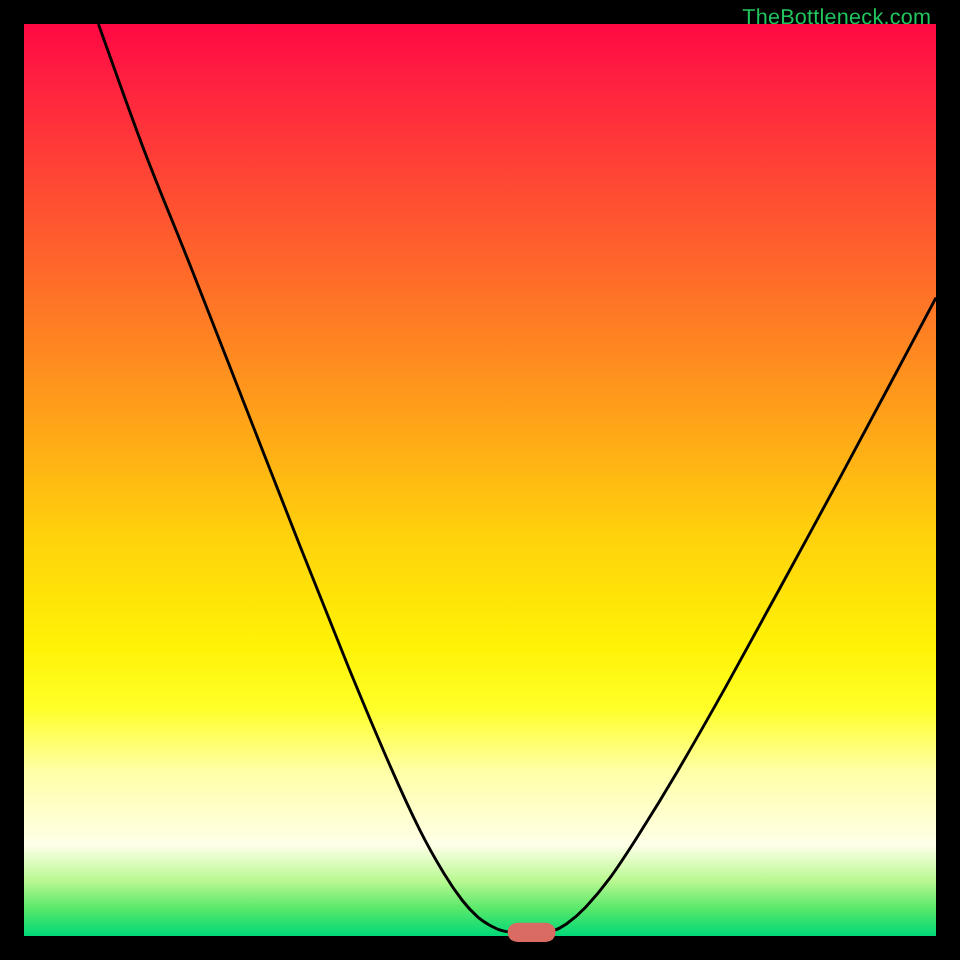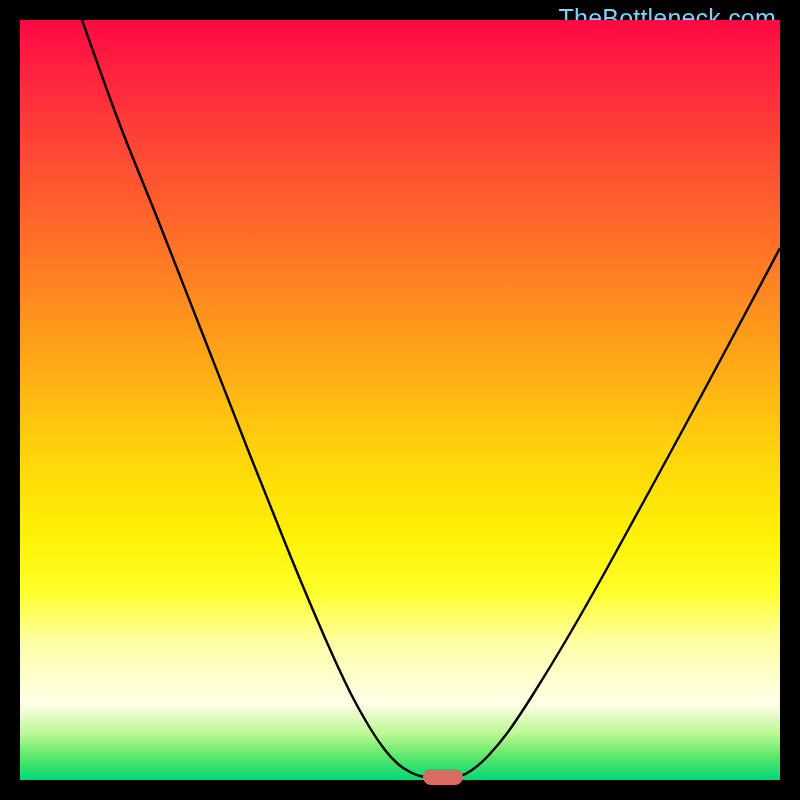--- a/index.html
+++ b/index.html
@@ -37,22 +37,22 @@
     left: 0;
     top: 0;
     width: 760px;
     height: 760px;
   }
   .watermark {
     position: absolute;
     top: 4px;
     right: 24px;
     font-family: Arial, Helvetica, sans-serif;
-    font-size: 25px;
-    color: #7dd3fc;
+    font-size: 18px;
+    color: #22c55e;
     letter-spacing: 0.2px;
   }
   .marker {
     position: absolute;
     background: #d96b63;
     border-radius: 9px;
     height: 18px;
   }
   .curve-path {
     fill: none;

